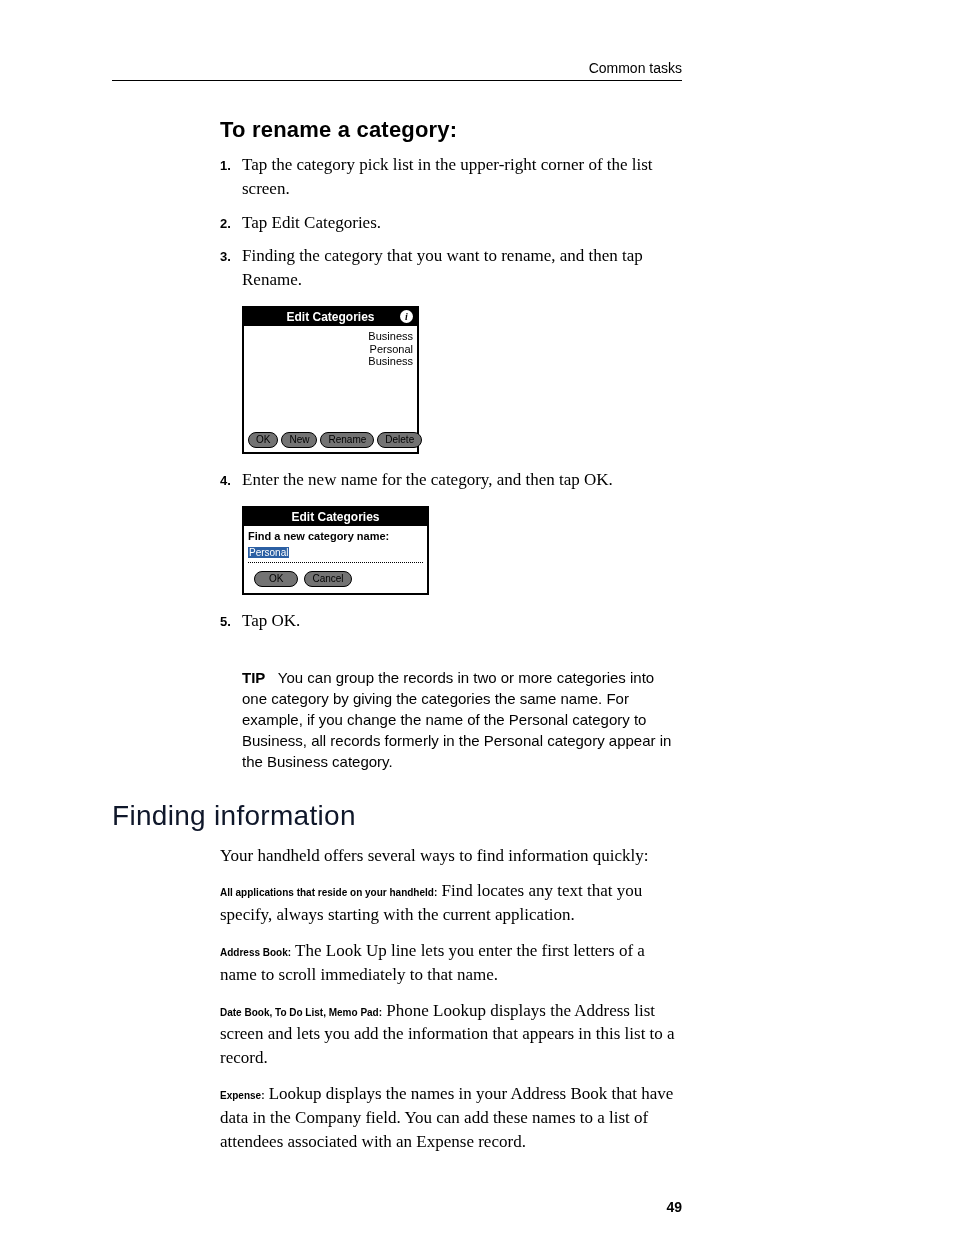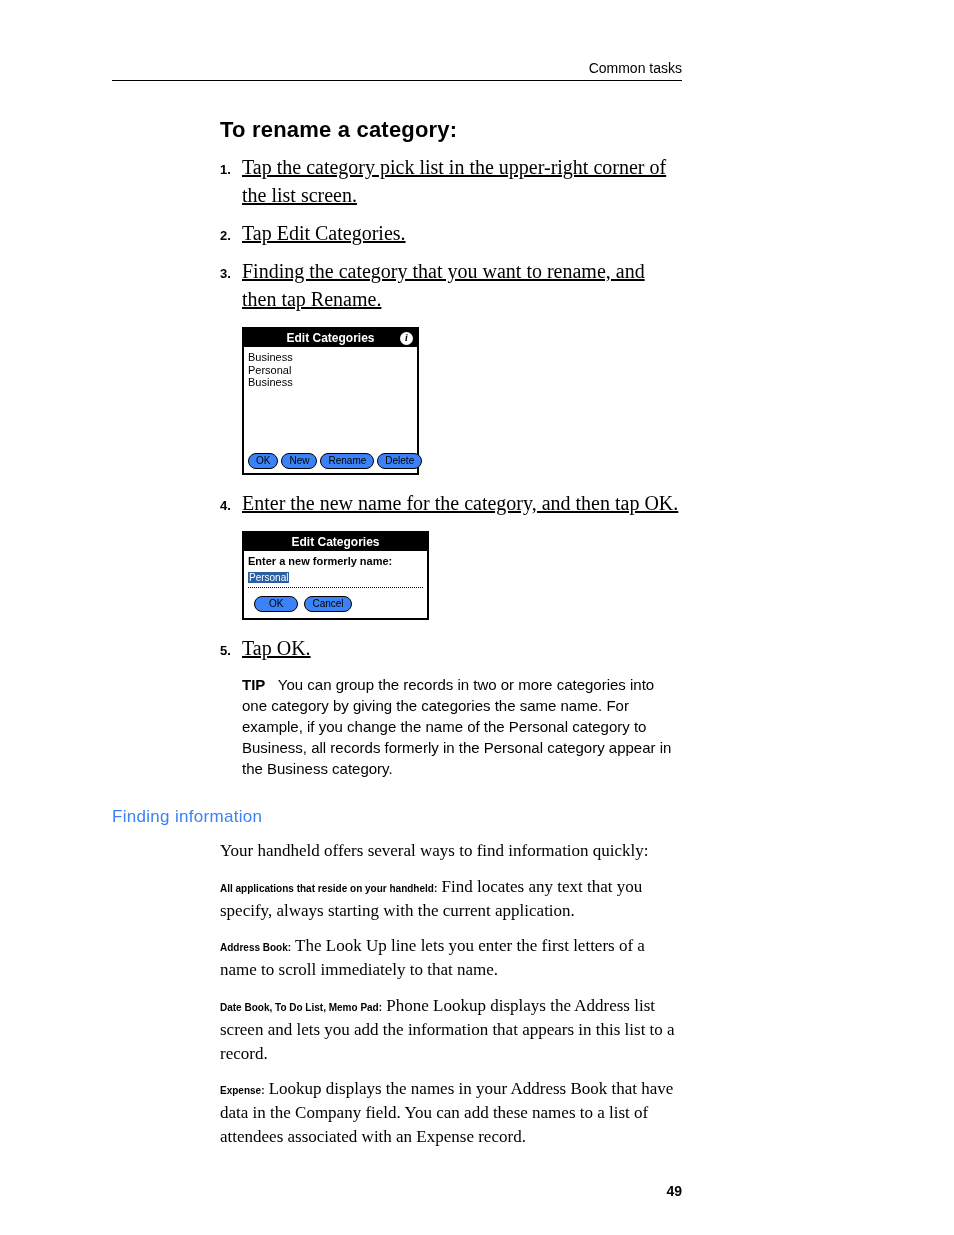--- a/index.html
+++ b/index.html
@@ -41,23 +41,22 @@
     margin: 10px 0;
   }
   .step-num {
     font-family: Arial, Helvetica, sans-serif;
     font-weight: bold;
     font-size: 13px;
     width: 22px;
     flex-shrink: 0;
   }
   .step-text {
-    font-size: 20px;
-    line-height: 1.4;
-    text-decoration: underline;
+    font-size: 17px;
+    line-height: 1.4;
   }
   .screenshot {
     margin: 14px 0 14px 22px;
     border: 2px solid #000;
     background: #fff;
     width: 173px;
     font-family: Arial, Helvetica, sans-serif;
   }
   .shot-titlebar {
     background: #000;
@@ -86,33 +85,33 @@
     font-style: italic;
     font-weight: bold;
     font-size: 10px;
     line-height: 1;
   }
   .shot-body {
     padding: 4px 4px 2px 4px;
     font-size: 11px;
     min-height: 96px;
   }
-  .cat-item { line-height: 1.15; }
+  .cat-item { line-height: 1.15; text-align: right; }
   .shot-buttons {
     padding: 4px;
     display: flex;
     gap: 3px;
     font-size: 10px;
   }
   .pill {
     border: 1px solid #000;
     border-radius: 9px;
     padding: 0 7px;
     line-height: 14px;
-    background: #3b82f6;
+    background: #737373;
   }
   .screenshot2 {
     margin: 14px 0 14px 22px;
     border: 2px solid #000;
     background: #fff;
     width: 183px;
     font-family: Arial, Helvetica, sans-serif;
   }
   .shot2-title {
     background: #000;
@@ -142,32 +141,32 @@
     height: 1px;
     margin-top: 1px;
   }
   .shot2-buttons {
     padding: 6px 4px 6px 10px;
     display: flex;
     gap: 6px;
     font-size: 10px;
   }
   .tipbox {
-    margin: 12px 0 0 22px;
+    margin: 34px 0 0 22px;
     font-family: Arial, Helvetica, sans-serif;
     font-size: 15px;
     line-height: 1.4;
   }
   .tipbox .tiplabel {
     font-weight: bold;
   }
   .section-heading {
     font-family: "Arial Narrow", Arial, sans-serif;
-    font-size: 17px;
-    color: #3b82f6;
+    font-size: 28px;
+    color: #0f172a;
     font-weight: 400;
     letter-spacing: 0.3px;
     margin: 28px 0 12px 0;
   }
   .body-para {
     font-size: 17px;
     line-height: 1.4;
     margin: 10px 0;
   }
   .def-para {
@@ -175,21 +174,21 @@
     line-height: 1.4;
     margin: 12px 0;
   }
   .def-para .term {
     font-family: Arial, Helvetica, sans-serif;
     font-weight: bold;
     font-size: 10px;
   }
   .page-num {
     position: absolute;
-    bottom: 36px;
+    bottom: 20px;
     right: 112px;
     font-family: Arial, Helvetica, sans-serif;
     font-weight: bold;
     font-size: 14px;
   }
 </style>
 </head>
 <body>
 
 <div class="page">
@@ -234,21 +233,21 @@
       </div>
     </div>
 
     <div class="step">
       <div class="step-num">4.</div>
       <div class="step-text">Enter the new name for the category, and then tap OK.</div>
     </div>
 
     <div class="screenshot2">
       <div class="shot2-title">Edit Categories</div>
-      <div class="shot2-prompt">Enter a new formerly name:</div>
+      <div class="shot2-prompt">Find a new category name:</div>
       <div class="shot2-input-row">
         <span class="shot2-selected">Personal</span>
         <div class="dotted-line"></div>
       </div>
       <div class="shot2-buttons">
         <span class="pill" style="padding:0 14px">OK</span>
         <span class="pill">Cancel</span>
       </div>
     </div>
 

